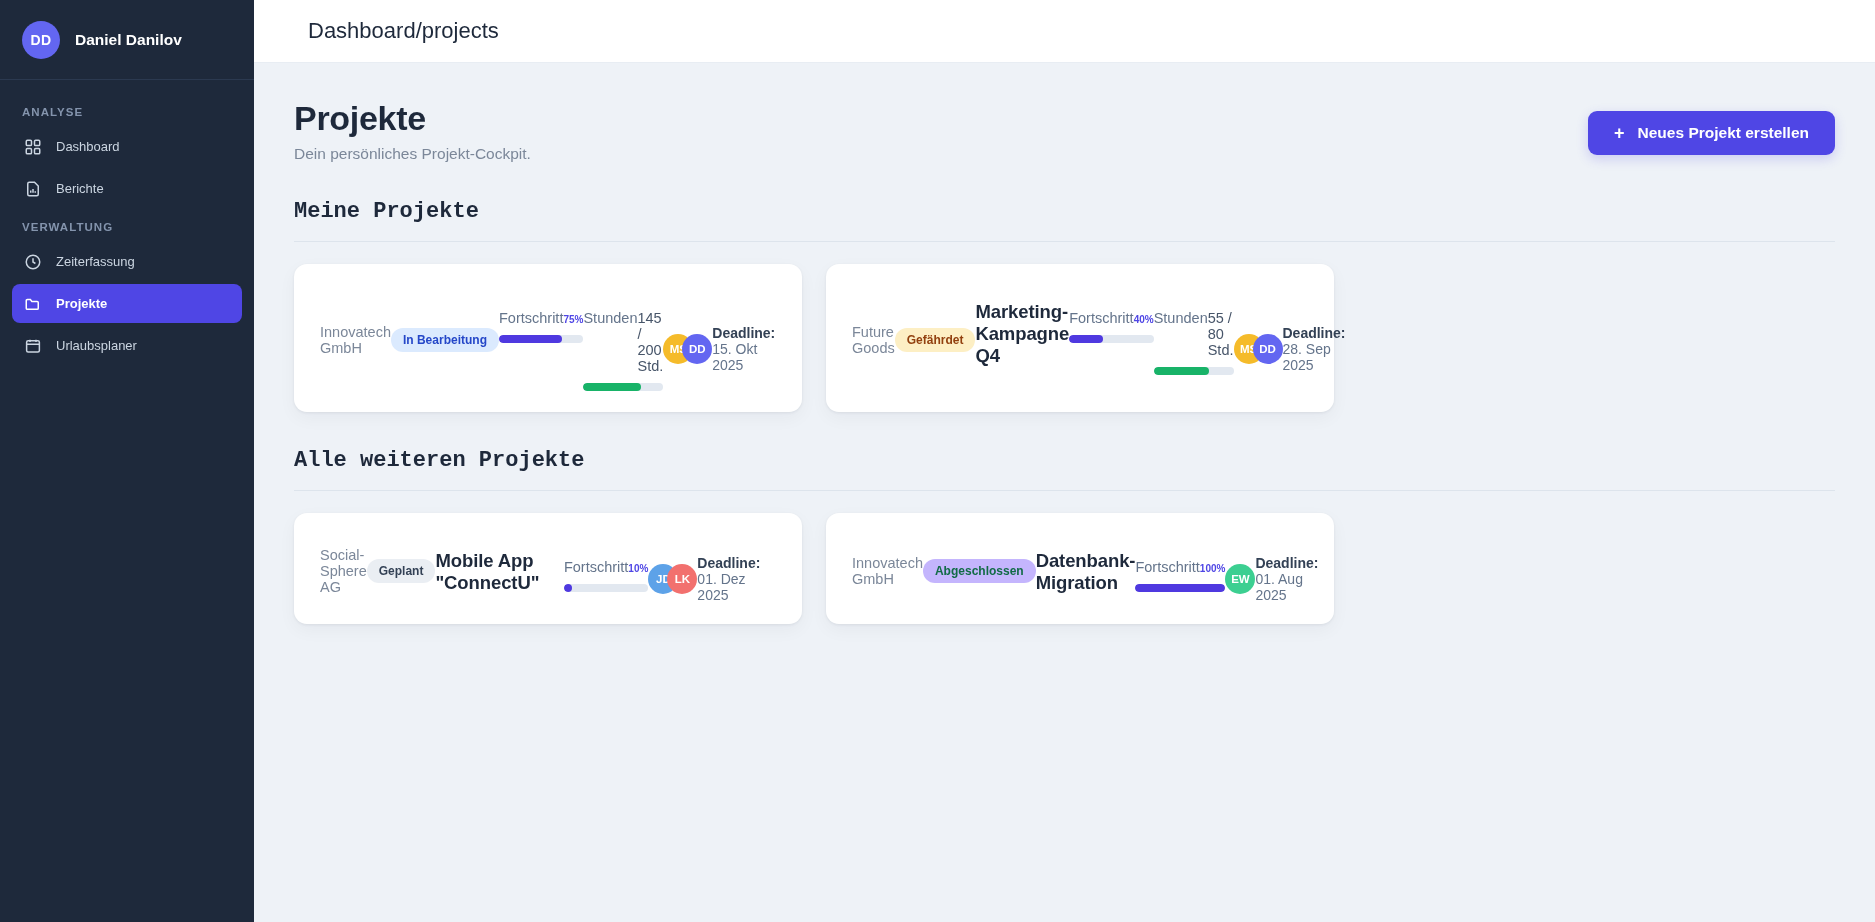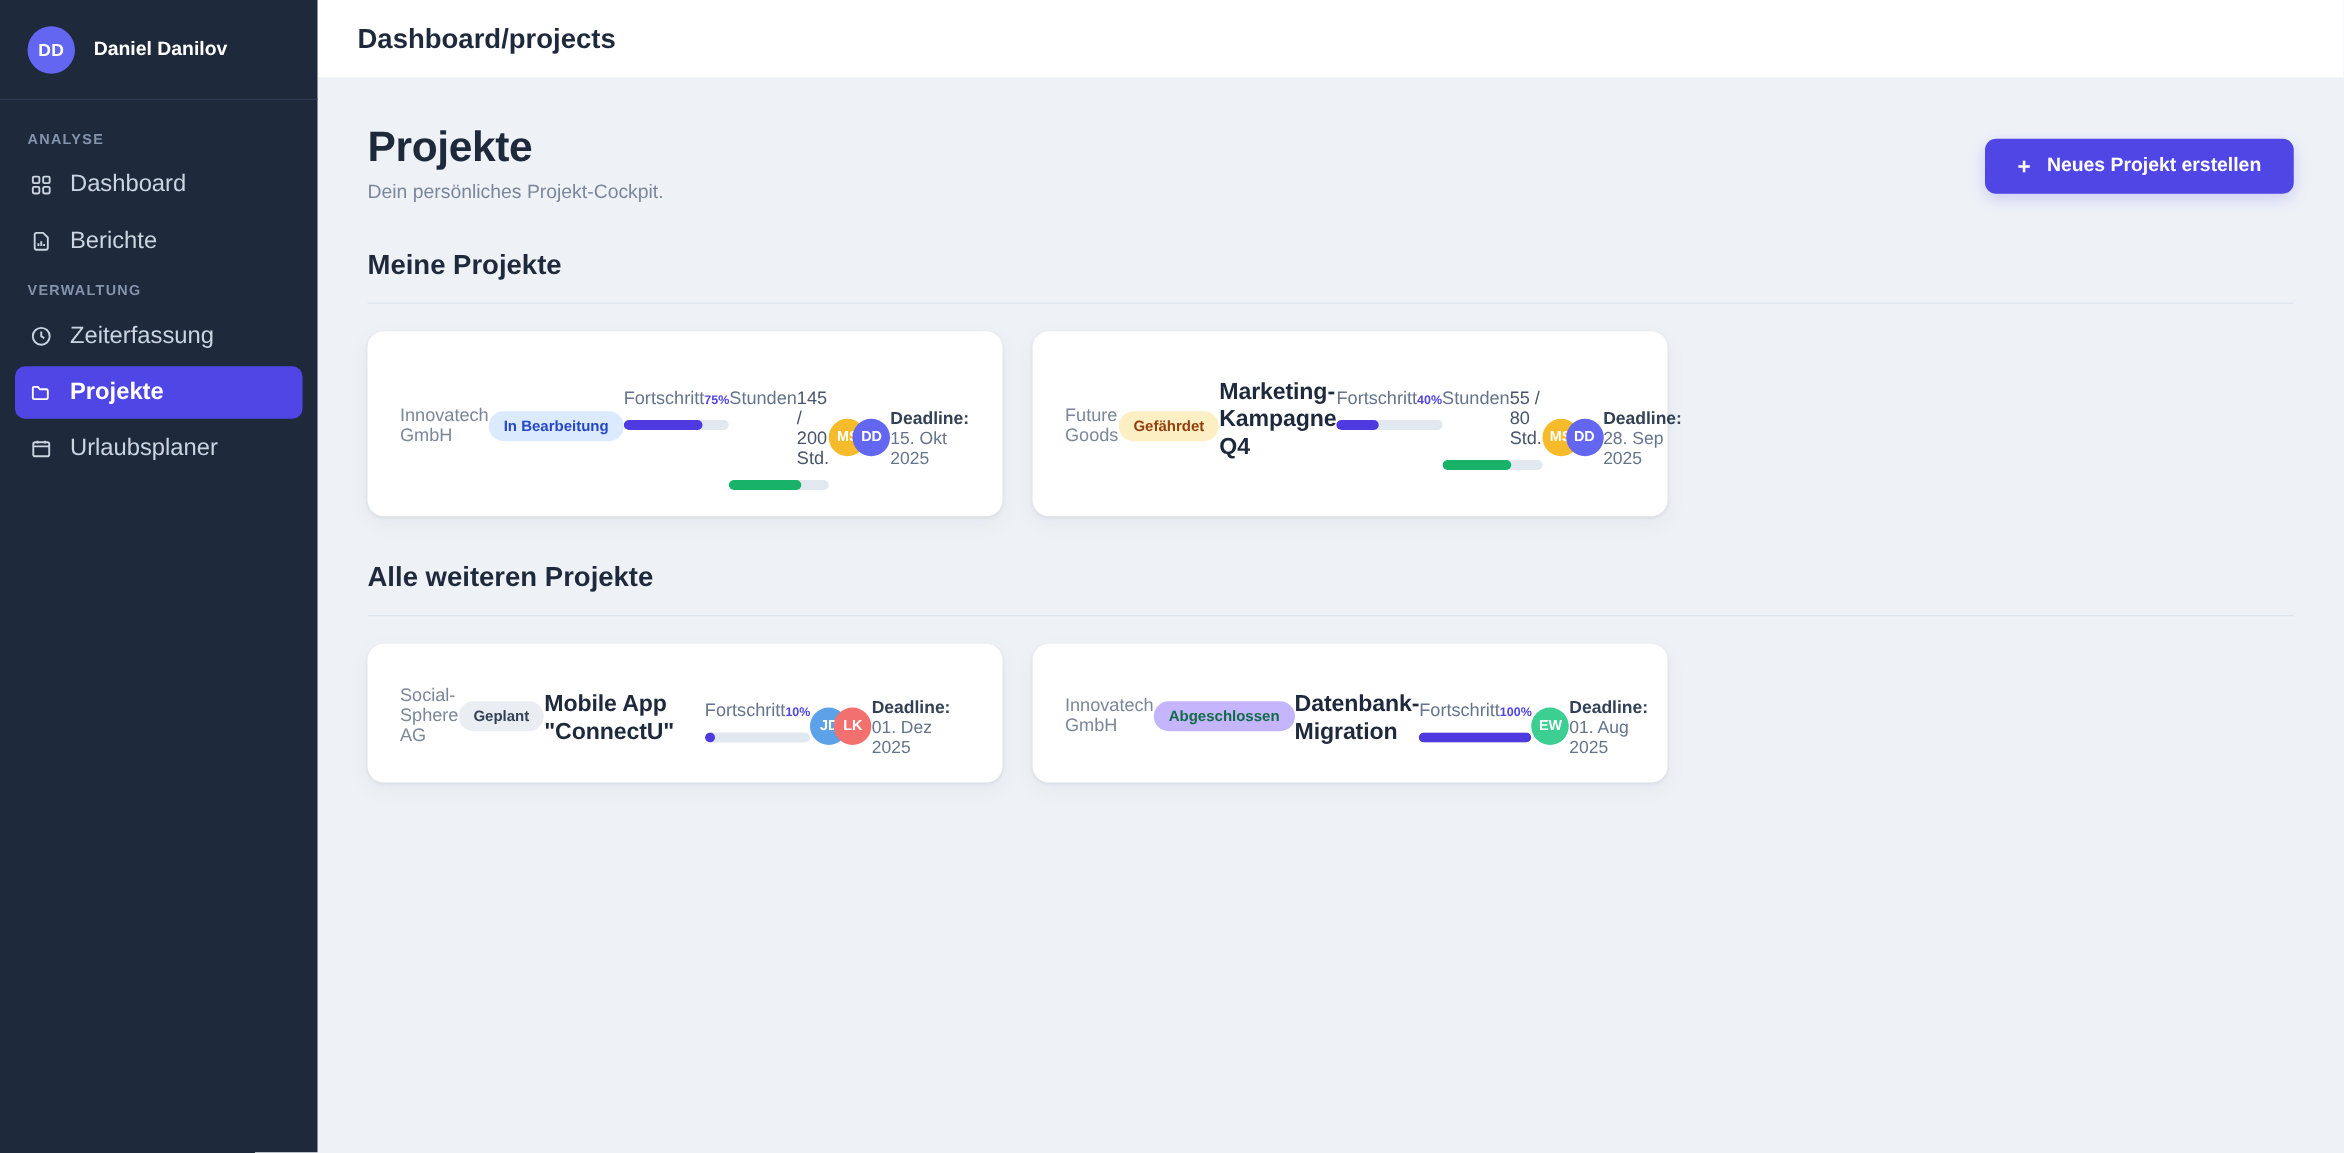--- a/index.html
+++ b/index.html
@@ -72,21 +72,21 @@
   }
 
   .nav-item {
     display: flex;
     align-items: center;
     gap: 14px;
     padding: 10px 11px;
     margin-bottom: 3px;
     border-radius: 8px;
     color: #cbd5e1;
-    font-size: 19px;
+    font-size: 13px;
     cursor: pointer;
     white-space: nowrap;
   }
 
   .nav-item.active {
     background: #4f46e5;
     color: #ffffff;
     font-weight: bold;
   }
 
@@ -115,22 +115,23 @@
     min-height: 63px;
     background: #ffffff;
     display: flex;
     align-items: center;
     padding: 0 32px;
     border-bottom: 1px solid #e8edf3;
   }
 
   .breadcrumb {
     font-size: 22px;
-    font-weight: bold;
+    font-weight: normal;
     color: #1e293b;
+    margin-left: 22px;
   }
 
   .content {
     flex: 1;
     padding: 36px 40px 0 40px;
     overflow: hidden;
   }
 
   .page-head {
     display: flex;
@@ -170,20 +171,21 @@
   }
 
   .btn-plus { font-size: 18px; font-weight: bold; line-height: 1; }
 
   .section { margin-top: 36px; }
 
   .section-title {
     font-size: 22px;
     font-weight: bold;
     color: #1e293b;
+    font-family: Liberation Mono, monospace;
   }
 
   .section-rule {
     height: 1px;
     background: #dde4ec;
     margin-top: 17px;
   }
 
   .card-grid {
     display: grid;

